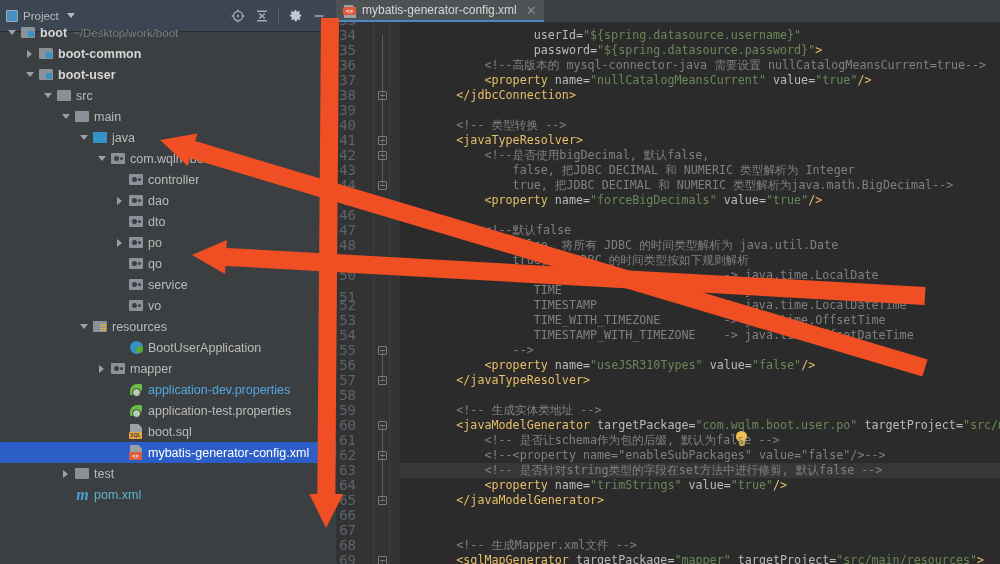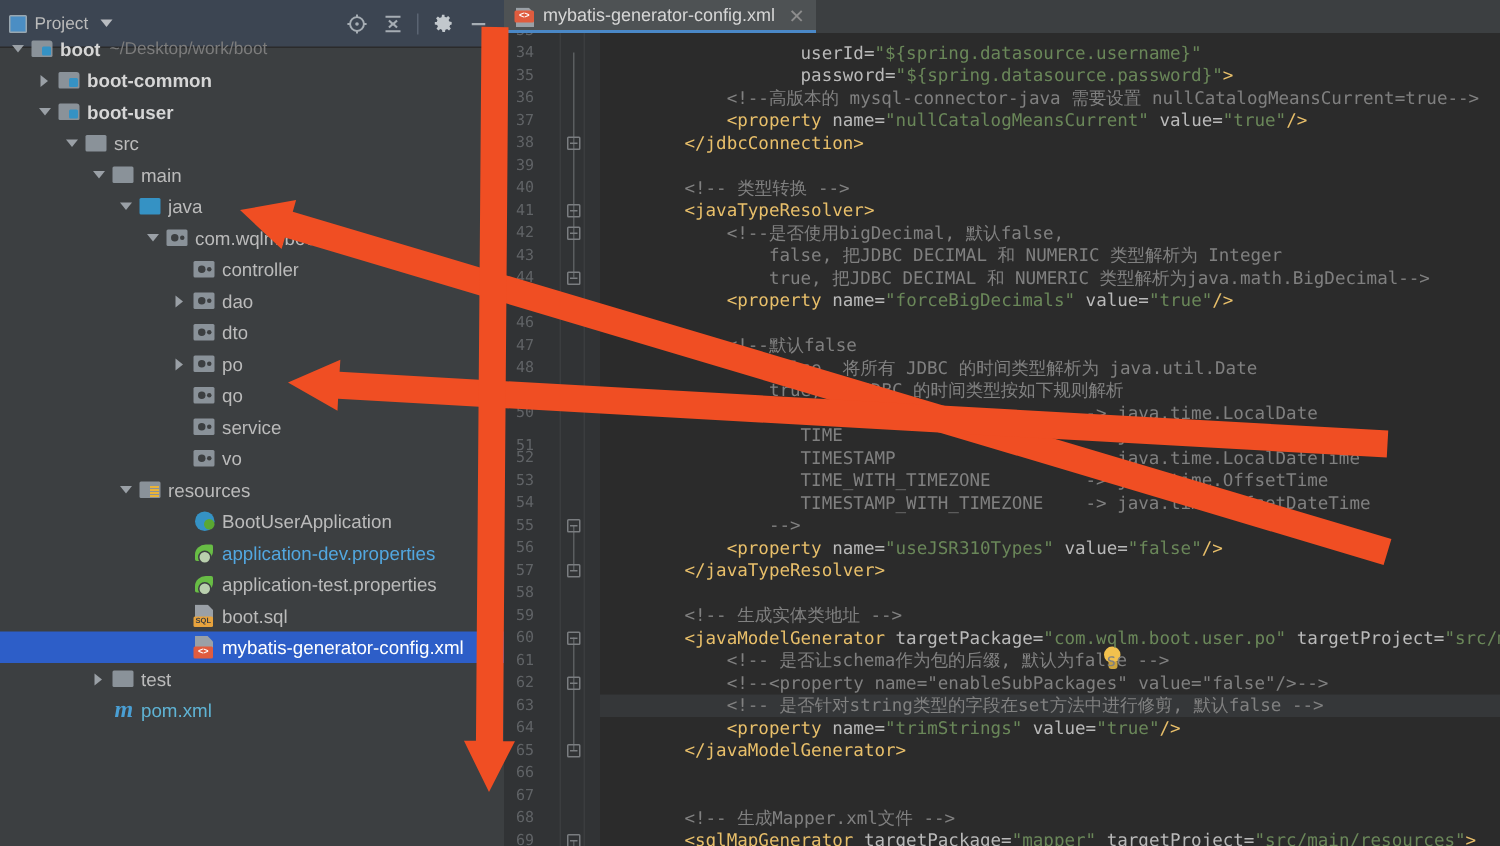--- a/index.html
+++ b/index.html
@@ -181,21 +181,21 @@
     position: absolute; top: 22px; left: 0;
     width: 664px; height: 542px; background: #2b2b2b;
     overflow: hidden;
   }
   #gutter {
     position: absolute; left: 0; top: 0; width: 64px; height: 100%;
     background: #313335;
   }
   .gut-line {
     position: absolute; right: 44px; width: 26px;
-    text-align: right; color: #606366; font-size: 10px;
+    text-align: right; color: #606366; font-size: 14px;
     font-family: "DejaVu Sans Mono", monospace; height: 15px; line-height: 15px;
   }
   #fold-strip {
     position: absolute; left: 40px; top: 0; width: 12px; height: 100%;
   }
   .fold-mark {
     position: absolute; left: 2px; width: 9px; height: 9px;
     border: 1px solid #7a7d80; border-radius: 1px;
   }
   .fold-mark i {
@@ -378,20 +378,26 @@
           <span style="flex: 0 0 78px; height: 21px;"></span>
           <span class="twisty open"></span>
           <span class="ico ic-folder-res"></span>
           <span class="lbl">resources</span>
         </div>
         <div class="row">
           <span style="flex: 0 0 114px; height: 21px;"></span>
           <span class="twisty "></span>
           <span class="ico ic-run"></span>
           <span class="lbl">BootUserApplication</span>
+        </div>
+        <div class="row">
+          <span style="flex: 0 0 96px; height: 21px;"></span>
+          <span class="twisty closed"></span>
+          <span class="ico ic-pkg"></span>
+          <span class="lbl">mapper</span>
         </div>
         <div class="row">
           <span style="flex: 0 0 114px; height: 21px;"></span>
           <span class="twisty "></span>
           <span class="ico ic-spring"></span>
           <span class="lbl blue">application-dev.properties</span>
         </div>
         <div class="row">
           <span style="flex: 0 0 114px; height: 21px;"></span>
           <span class="twisty "></span>

